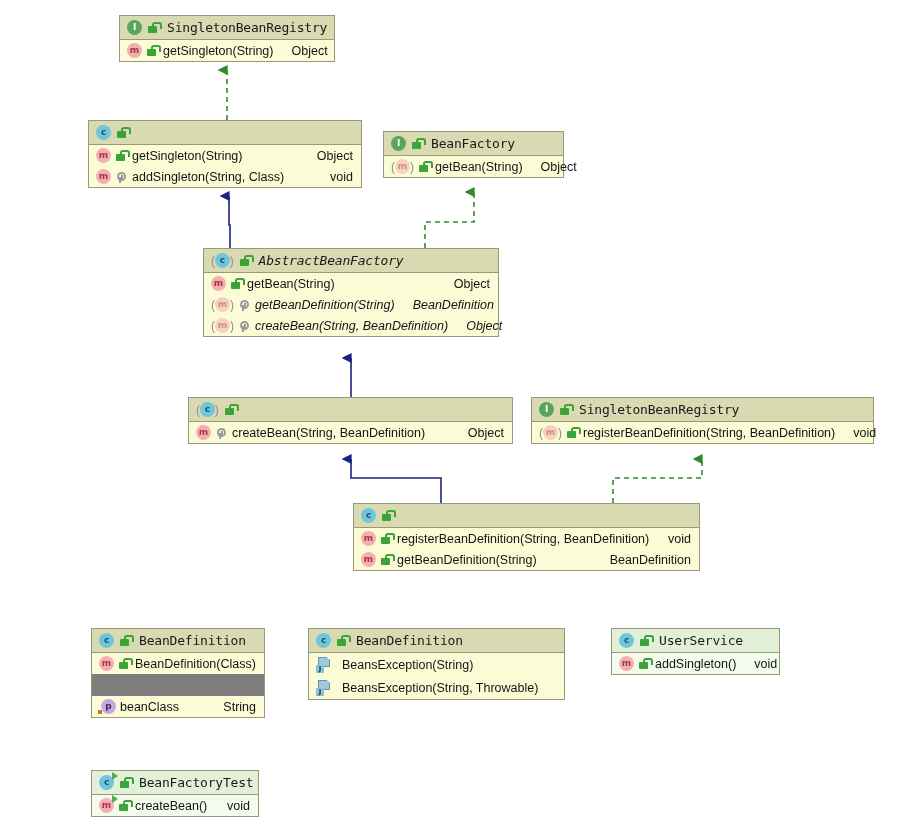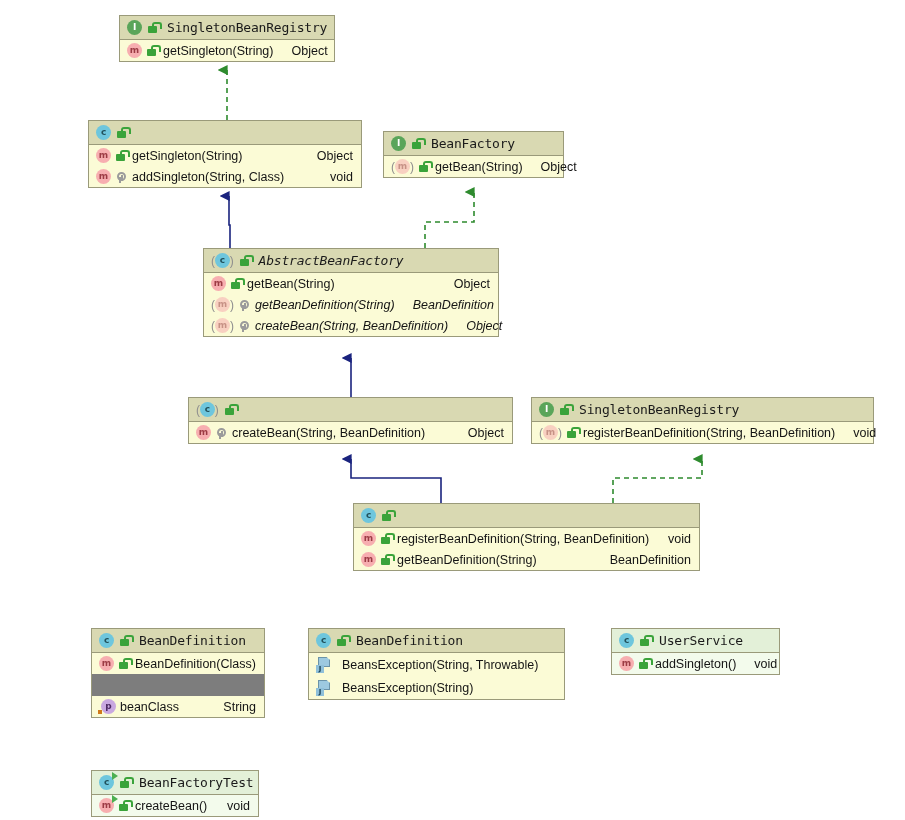--- a/index.html
+++ b/index.html
@@ -357,28 +357,28 @@
 
   <div class="uml-class" style="left:308px; top:628px; width:257px;">
     <div class="uml-header">
       <span class="ic badge cls">c</span>
       <span class="ic lock-pub"></span>
       <span class="title">BeanDefinition</span>
     </div>
     <div class="uml-members">
       <div class="uml-member" style="padding-top:4px;padding-bottom:4px;">
         <span class="ic jicon"></span>
+        <span class="mname" style="padding-left:8px;">BeansException(String)</span>
+        <span class="mtype"></span>
+      </div>
+      <div class="uml-member" style="padding-top:4px;padding-bottom:4px;">
+        <span class="ic jicon"></span>
         <span class="mname" style="padding-left:8px;">BeansException(String, Throwable)</span>
         <span class="mtype"></span>
       </div>
-      <div class="uml-member" style="padding-top:4px;padding-bottom:4px;">
-        <span class="ic jicon"></span>
-        <span class="mname" style="padding-left:8px;">BeansException(String)</span>
-        <span class="mtype"></span>
-      </div>
     </div>
   </div>
 
   <div class="uml-class light" style="left:611px; top:628px; width:169px;">
     <div class="uml-header">
       <span class="ic badge cls">c</span>
       <span class="ic lock-pub"></span>
       <span class="title">UserService</span>
     </div>
     <div class="uml-members">

